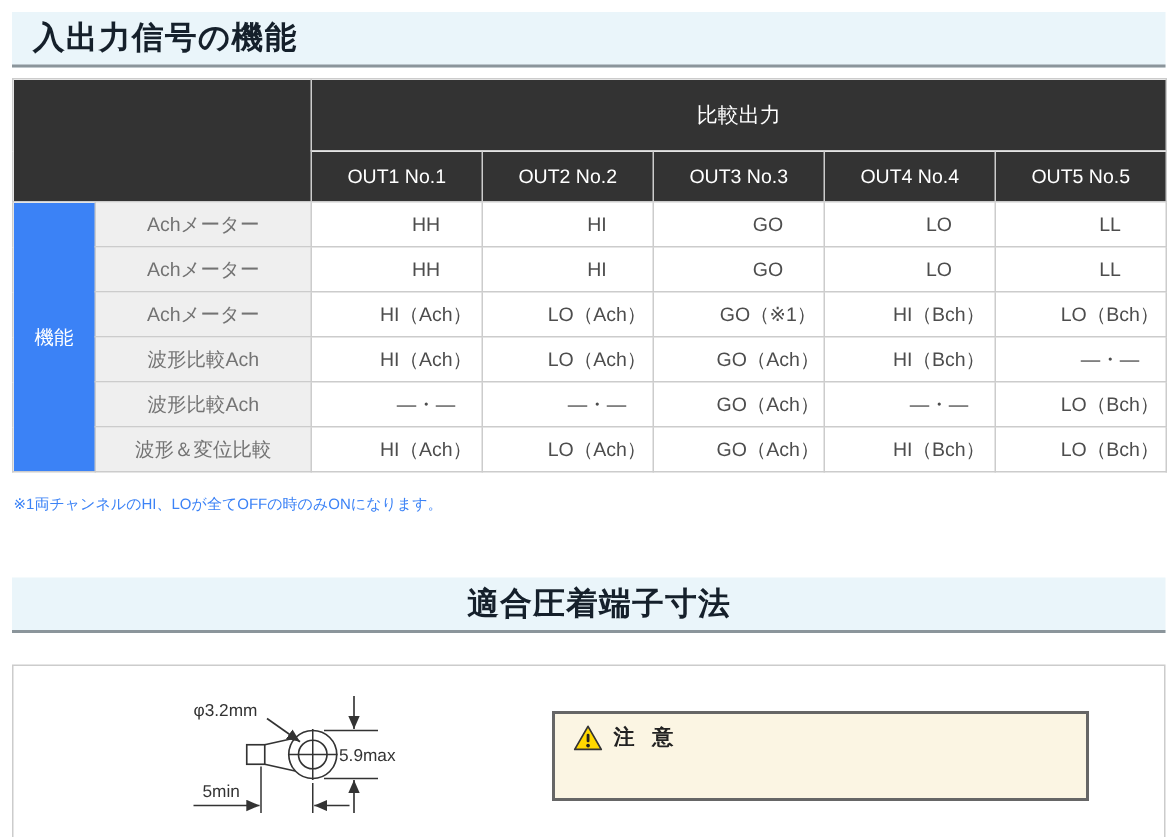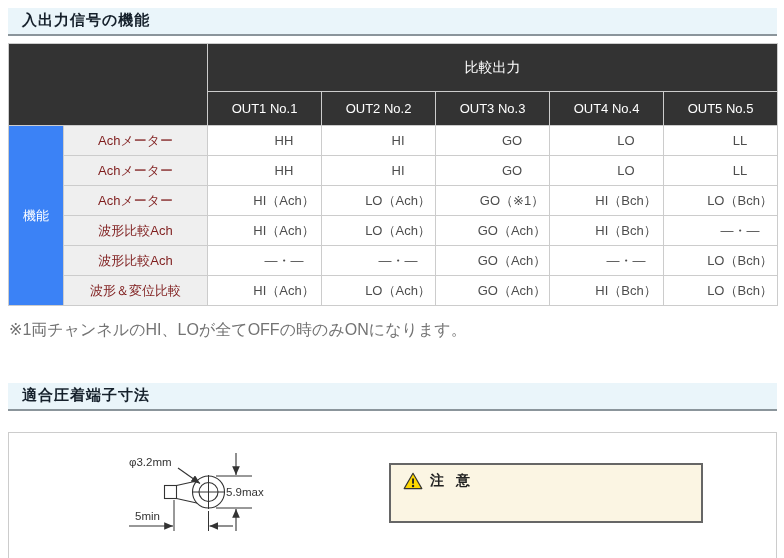--- a/index.html
+++ b/index.html
@@ -9,27 +9,27 @@
     color:#4a4a4a;overflow:hidden;
   }
   .page{position:relative;width:784px;height:558px;}
 
   
   .strip{
     margin:0 7px 0 8px;
     background:#eaf5fa;
     border-bottom:2px solid #8b959b;
     padding:3px 0 4px 14px;
-    font-size:15px;
+    font-size:21px;
     font-weight:bold;
     color:#15202b;
     letter-spacing:1px;
   }
   .strip-1{margin-top:8px;}
-  .strip-2{margin-top:42px;}
+  .strip-2{margin-top:42px;text-align:center;}
 
   
   table.spec{
     border-collapse:collapse;
     table-layout:fixed;
     margin:7px 0 0 8px;
     width:769px;
     font-size:13px;
   }
   table.spec th, table.spec td{
@@ -37,28 +37,28 @@
     text-align:center;
     vertical-align:middle;
     overflow:hidden;
     white-space:nowrap;
   }
   .hdr-dark{background:#333333;color:#ffffff;font-weight:normal;}
   tr.hrow1{height:48px;}
   tr.hrow1 th{font-size:14px;}
   tr.hrow2{height:34px;}
   tr.drow{height:30px;}
-  td.rowlabel{background:#efefef;color:#7f1d1d;}
+  td.rowlabel{background:#efefef;color:#737373;}
   td.val{background:#ffffff;color:#4d4d4d;padding-left:40px;}
   th.funccell{background:#3b82f6;color:#ffffff;font-weight:normal;font-size:13px;}
 
   .footnote{
     margin:14px 0 0 9px;
-    font-size:16px;
-    color:#737373;
+    font-size:10px;
+    color:#3b82f6;
   }
 
   
   .framebox{
     position:relative;
     margin:21px 0 0 8px;
     width:767px;
     height:134px;
     border:1px solid #cccccc;
     background:#ffffff;
@@ -66,22 +66,22 @@
   .diagram{
     position:absolute;left:112px;top:16px;
   }
   .diagram text{
     font-family:"Liberation Sans","DejaVu Sans",sans-serif;
     font-size:11.5px;
     fill:#333333;
   }
   .caution{
     position:absolute;
-    left:380px;top:30px;
-    width:314px;height:60px;
+    left:359px;top:30px;
+    width:358px;height:60px;
     box-sizing:border-box;
     border:2px solid #666666;
     background:#fbf5e3;
     padding:7px 12px 0 12px;
   }
   .caution-titlerow{display:flex;align-items:center;gap:7px;}
   .caution-title{
     font-size:14px;font-weight:bold;color:#222222;letter-spacing:4px;
   }
   .caution-text{

